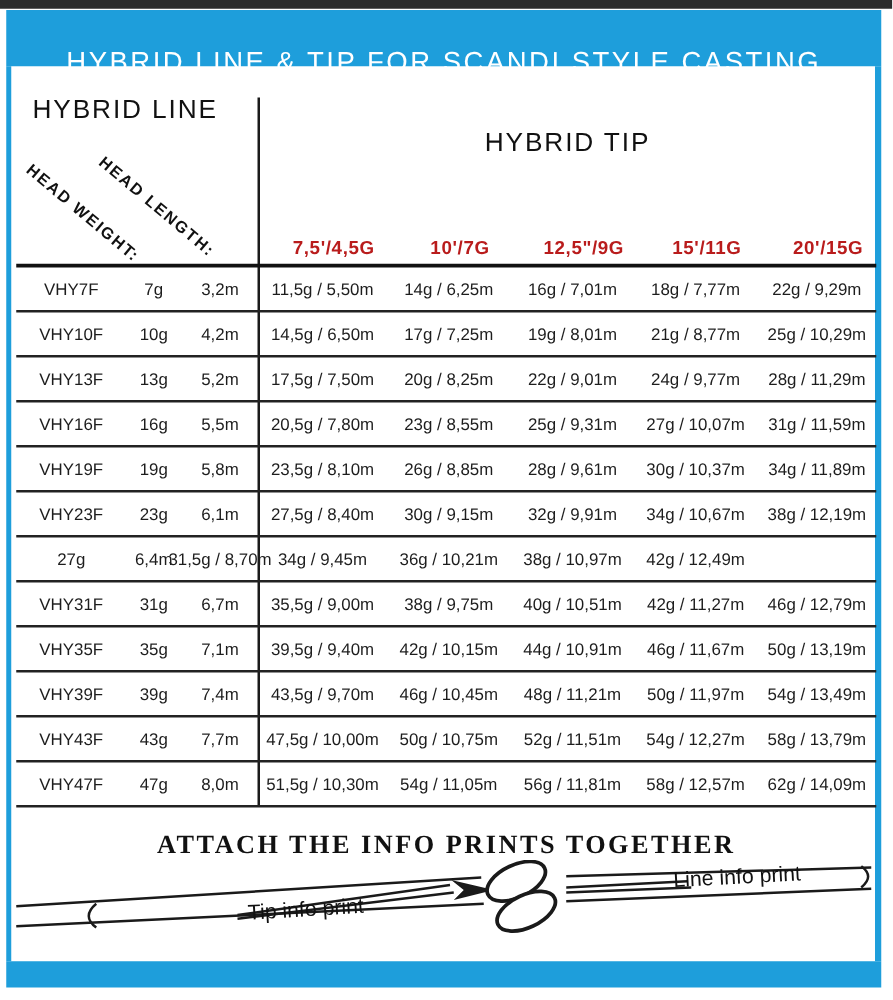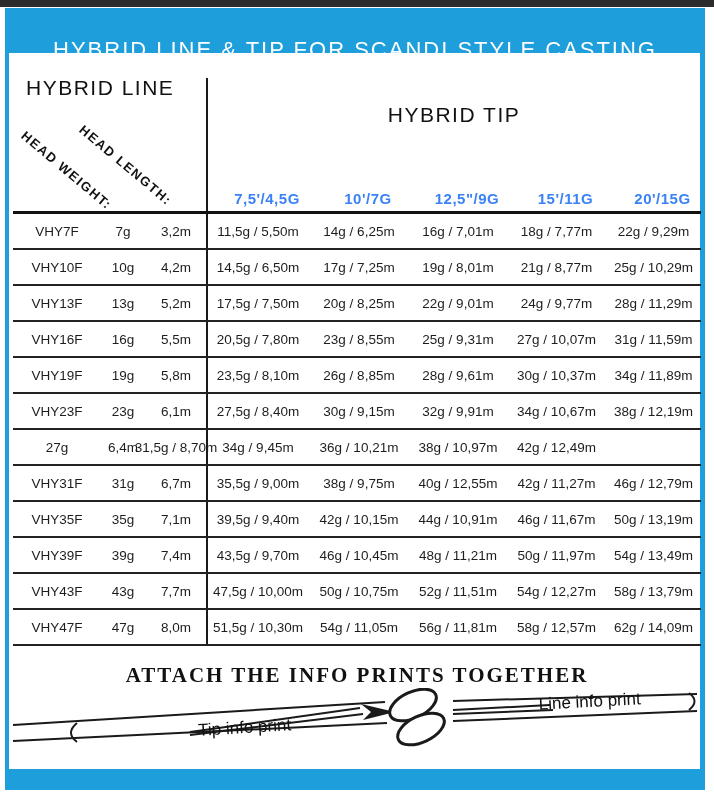--- a/index.html
+++ b/index.html
@@ -30,21 +30,21 @@
   .diag-weight{left:28px;top:128px;}
   .diag-length{left:86px;top:122px;}
 
   
   .vsep{left:206px;top:78px;width:2px;height:566px;background:#1a1a1a;}
 
   
   .grid-cols{display:grid;grid-template-columns:88px 44px 62px 102px 100px 98px 99px 95px;}
   .tip-header-row{left:13px;top:181px;width:688px;height:30px;border-bottom:3px solid #111;}
   .tip-header-row .th{display:flex;align-items:flex-end;justify-content:center;
-    font-weight:bold;font-size:15px;letter-spacing:.5px;color:#3b82f6;padding-bottom:4px;white-space:nowrap;padding-left:18px;}
+    font-weight:bold;font-size:15px;letter-spacing:.5px;color:#b91c1c;padding-bottom:4px;white-space:nowrap;padding-left:18px;}
   .rows{left:13px;top:214px;width:688px;}
   .row{height:36px;border-bottom:2px solid #222;box-sizing:border-box;}
   .row .td{display:flex;align-items:center;justify-content:center;
     font-size:13.5px;color:#1d1d1d;white-space:nowrap;}
 
   
   .attach-heading{left:0;top:663px;width:714px;text-align:center;
     font-weight:bold;font-size:21px;letter-spacing:2px;color:#111;font-family:Liberation Serif, serif;}
   .knot-svg{left:5px;top:688px;}
   .knot-svg text{font-family:"Liberation Sans",sans-serif;font-size:17px;fill:#111;}
@@ -151,21 +151,21 @@
         <div class="td">36g / 10,21m</div>
         <div class="td">38g / 10,97m</div>
         <div class="td">42g / 12,49m</div>
       </div>
       <div class="row grid-cols">
         <div class="td">VHY31F</div>
         <div class="td">31g</div>
         <div class="td">6,7m</div>
         <div class="td">35,5g / 9,00m</div>
         <div class="td">38g / 9,75m</div>
-        <div class="td">40g / 12,55m</div>
+        <div class="td">40g / 10,51m</div>
         <div class="td">42g / 11,27m</div>
         <div class="td">46g / 12,79m</div>
       </div>
       <div class="row grid-cols">
         <div class="td">VHY35F</div>
         <div class="td">35g</div>
         <div class="td">7,1m</div>
         <div class="td">39,5g / 9,40m</div>
         <div class="td">42g / 10,15m</div>
         <div class="td">44g / 10,91m</div>

